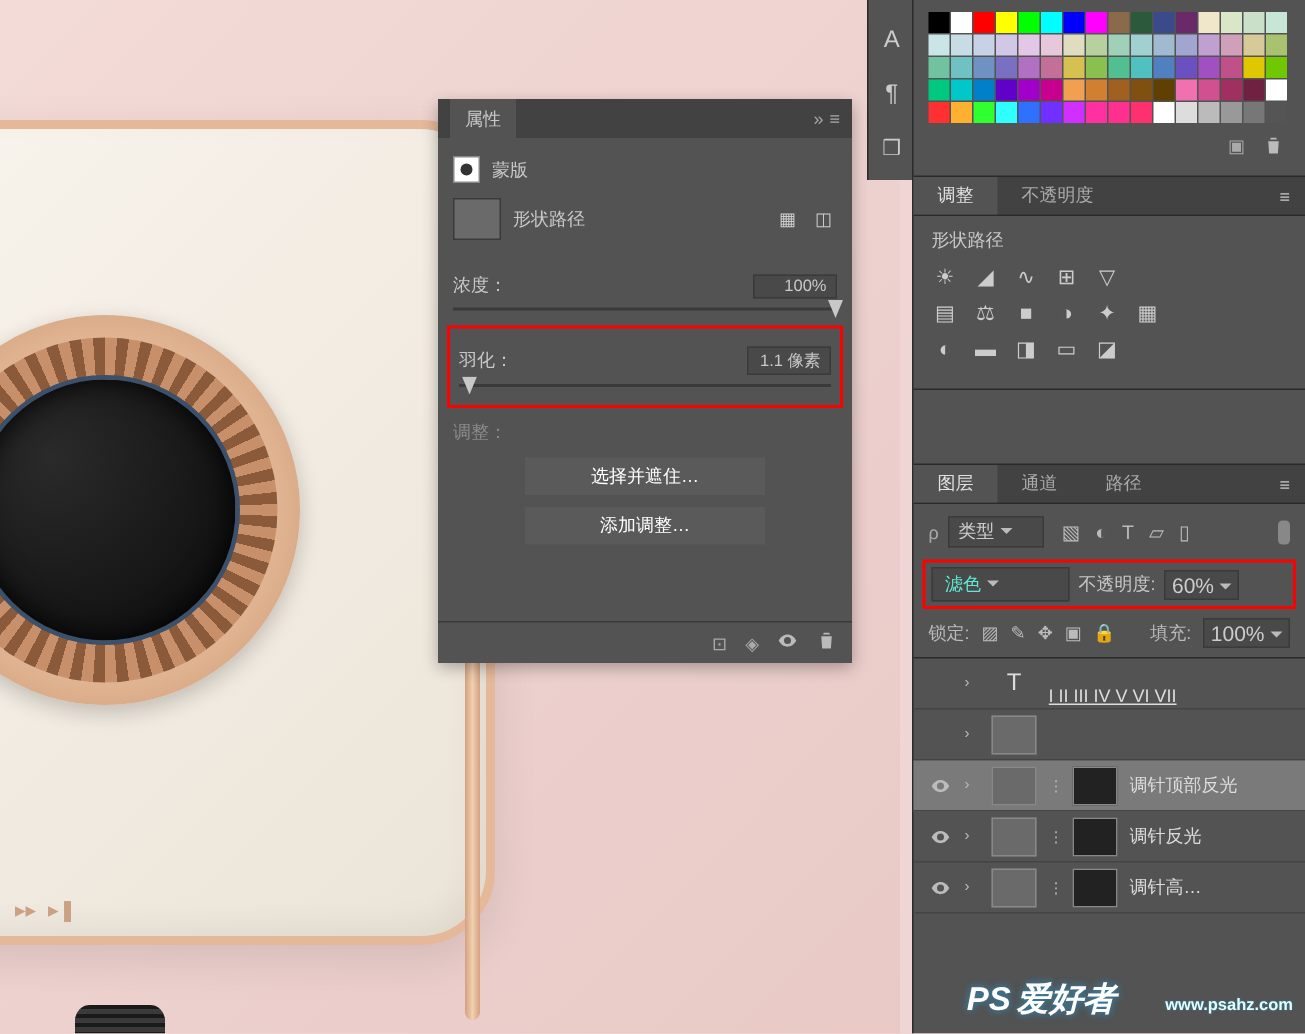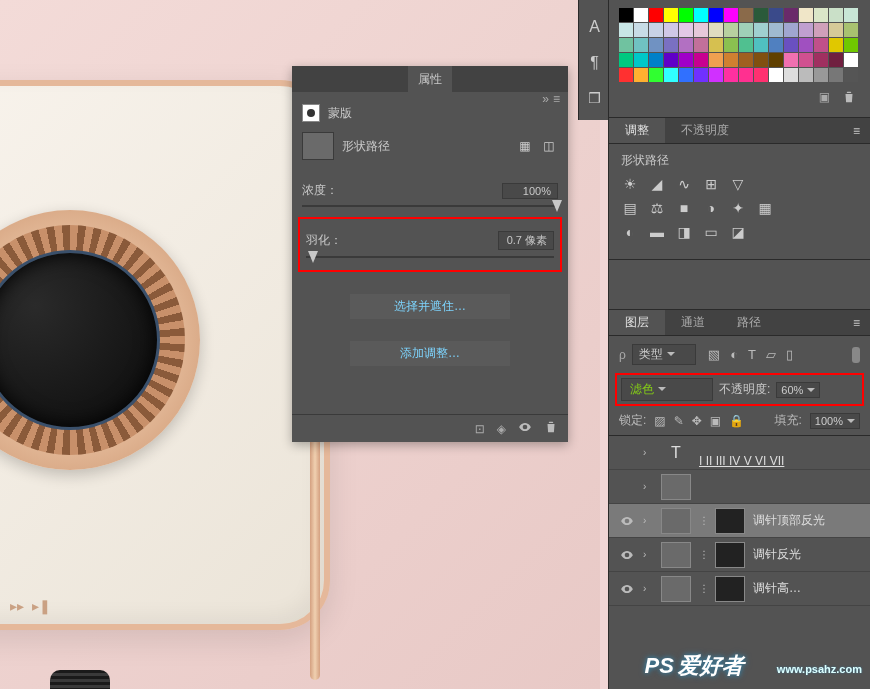--- a/index.html
+++ b/index.html
@@ -55,38 +55,38 @@
     display: flex; flex-direction: column; align-items: center; padding-top: 18px; gap: 18px;
     color: #ccc; font-size: 16px;
   }
 
   
   .props-panel {
     position: absolute; left: 292px; top: 66px; width: 276px; height: 376px;
     background: #535353; box-shadow: 0 3px 10px rgba(0,0,0,0.3);
     color: #c8c8c8; font-size: 12px;
   }
-  .props-tab-bar { height: 26px; background: #424242; display: flex; align-items: center; padding: 0 8px; flex-direction: column; }
+  .props-tab-bar { height: 26px; background: #424242; display: flex; align-items: center; padding: 0 8px; }
   .props-tab { background: #535353; padding: 5px 10px; height: 26px; display: flex; align-items: center; }
   .props-tab-bar .collapse { margin-left: auto; color: #aaa; cursor: pointer; display: flex; align-items: center; gap: 4px; }
   .props-content { padding: 8px 10px; }
   .mask-header { display: flex; align-items: center; gap: 8px; margin: 4px 0 10px; }
   .mask-icon { width: 18px; height: 18px; background: #fff; border: 1px solid #888; position: relative; }
   .mask-icon::after { content: ""; position: absolute; left: 4px; top: 4px; width: 8px; height: 8px; border-radius: 50%; background: #333; }
   .shape-row { display: flex; align-items: center; gap: 8px; margin: 8px 0 16px; }
   .shape-thumb { width: 32px; height: 28px; background: #6a6a6a; border: 1px solid #3a3a3a; }
   .shape-icons { margin-left: auto; display: flex; gap: 6px; }
   .shape-icons span { width: 18px; height: 18px; display: flex; align-items: center; justify-content: center; color: #ccc; }
   .slider-row { display: flex; align-items: center; justify-content: space-between; padding: 6px 0 2px; }
   .slider-row .value { background: #494949; border: 1px solid #3a3a3a; padding: 1px 6px; min-width: 56px; text-align: right; font-size: 11px; }
   .slider-track { position: relative; height: 2px; background: #3a3a3a; margin: 4px 0 10px; }
   .slider-thumb { position: absolute; top: -5px; width: 10px; height: 12px; background: #c8c8c8; clip-path: polygon(0 0, 100% 0, 50% 100%); }
   .red-box { border: 2px solid #ff0000; padding: 6px 6px 2px; margin: 2px -4px 8px; }
   .adjust-label { color: #8a8a8a; margin: 8px 0; }
-  .adjust-btn { display: block; width: 160px; margin: 22px auto; background: #5a5a5a; border: 0; color: #7dd3fc; padding: 4px; font-size: 12px; text-align: center; }
+  .adjust-btn { display: block; width: 160px; margin: 8px auto; background: #5a5a5a; border: 0; color: #ffffff; padding: 4px; font-size: 12px; text-align: center; }
   .props-footer { position: absolute; bottom: 0; left: 0; right: 0; height: 28px; border-top: 1px solid #3a3a3a; display: flex; align-items: center; justify-content: flex-end; gap: 12px; padding: 0 10px; color: #aaa; }
 
   
   .right-col {
     position: absolute; left: 608px; top: 0; width: 262px; height: 689px;
     background: #535353; border-left: 1px solid #2a2a2a; color: #c8c8c8; font-size: 12px;
   }
   .swatches { padding: 8px 10px 4px; display: grid; grid-template-columns: repeat(16, 14px); gap: 1px; }
   .sw { width: 14px; height: 14px; }
   .swatch-footer { display: flex; justify-content: flex-end; gap: 12px; padding: 4px 14px 10px; color: #aaa; border-bottom: 1px solid #2a2a2a; }
@@ -101,22 +101,22 @@
   .adjust-icons span { width: 18px; height: 18px; display: inline-flex; align-items: center; justify-content: center; color: #ccc; }
   .empty-space { height: 50px; border-bottom: 1px solid #2a2a2a; }
 
   .layer-filter-row { display: flex; align-items: center; gap: 6px; padding: 8px 10px; }
   .filter-select { background: #494949; border: 1px solid #3a3a3a; color: #ccc; padding: 1px 20px 1px 6px; font-size: 12px; position: relative; }
   .filter-icons { display: flex; gap: 10px; margin-left: 6px; color: #bbb; font-size: 13px; }
   .filter-toggle { margin-left: auto; width: 8px; height: 16px; background: #888; border-radius: 3px; }
 
   .layer-mode-row { display: flex; align-items: center; padding: 4px 10px; gap: 6px; }
   .layer-mode-row.red { border: 2px solid #ff0000; margin: 0 6px; padding: 3px 4px; }
-  .blend-select { background: #494949; border: 1px solid #3a3a3a; color: #84cc16; padding: 2px 20px 2px 8px; min-width: 92px; font-size: 12px; }
-  .percent-box { background: #494949; border: 1px solid #3a3a3a; color: #ccc; padding: 1px 4px; font-size: 11px; min-width: 38px; text-align: left; }
+  .blend-select { background: #494949; border: 1px solid #3a3a3a; color: #5eead4; padding: 2px 20px 2px 8px; min-width: 92px; font-size: 12px; }
+  .percent-box { background: #494949; border: 1px solid #3a3a3a; color: #ccc; padding: 1px 4px; font-size: 14px; min-width: 38px; text-align: left; }
 
   .lock-row { display: flex; align-items: center; gap: 8px; padding: 6px 10px; color: #bbb; border-bottom: 1px solid #2a2a2a; }
   .lock-row .spacer { flex: 1; }
 
   .layer-item { display: flex; align-items: center; height: 34px; padding: 0 6px 0 10px; gap: 8px; border-bottom: 1px solid #444; }
   .layer-item.highlight { background: #7a7a7a; }
   .vis { width: 16px; height: 16px; display: inline-flex; align-items: center; justify-content: center; color: #ccc; }
   .chev { width: 10px; color: #bbb; font-size: 10px; }
   .layer-thumb { width: 30px; height: 26px; background: #6a6a6a; border: 1px solid #888; display: inline-flex; align-items: center; justify-content: center; }
   .layer-thumb.text { background: transparent; border: 0; font-size: 16px; color: #ddd; }
@@ -186,27 +186,28 @@
       <span>浓度：</span>
       <span class="value">100%</span>
     </div>
     <div class="slider-track">
       <span class="slider-thumb" style="left:calc(100% - 6px);"></span>
     </div>
 
     <div class="red-box">
       <div class="slider-row">
         <span>羽化：</span>
-        <span class="value">0.7 像素</span>
+        <span class="value">1.1 像素</span>
       </div>
       <div class="slider-track">
         <span class="slider-thumb" style="left:2px;"></span>
       </div>
     </div>
 
+    <div class="adjust-label">调整：</div>
     <button class="adjust-btn">选择并遮住…</button>
     <button class="adjust-btn">添加调整…</button>
   </div>
   <div class="props-footer">
     <span>⊡</span>
     <span>◈</span>
     <span>
       <svg class="icon-svg" viewBox="0 0 24 24">
           <path d="M12 5c-7 0-10 7-10 7s3 7 10 7 10-7 10-7-3-7-10-7zm0 11a4 4 0 110-8 4 4 0 010 8z"></path>
         </svg>

